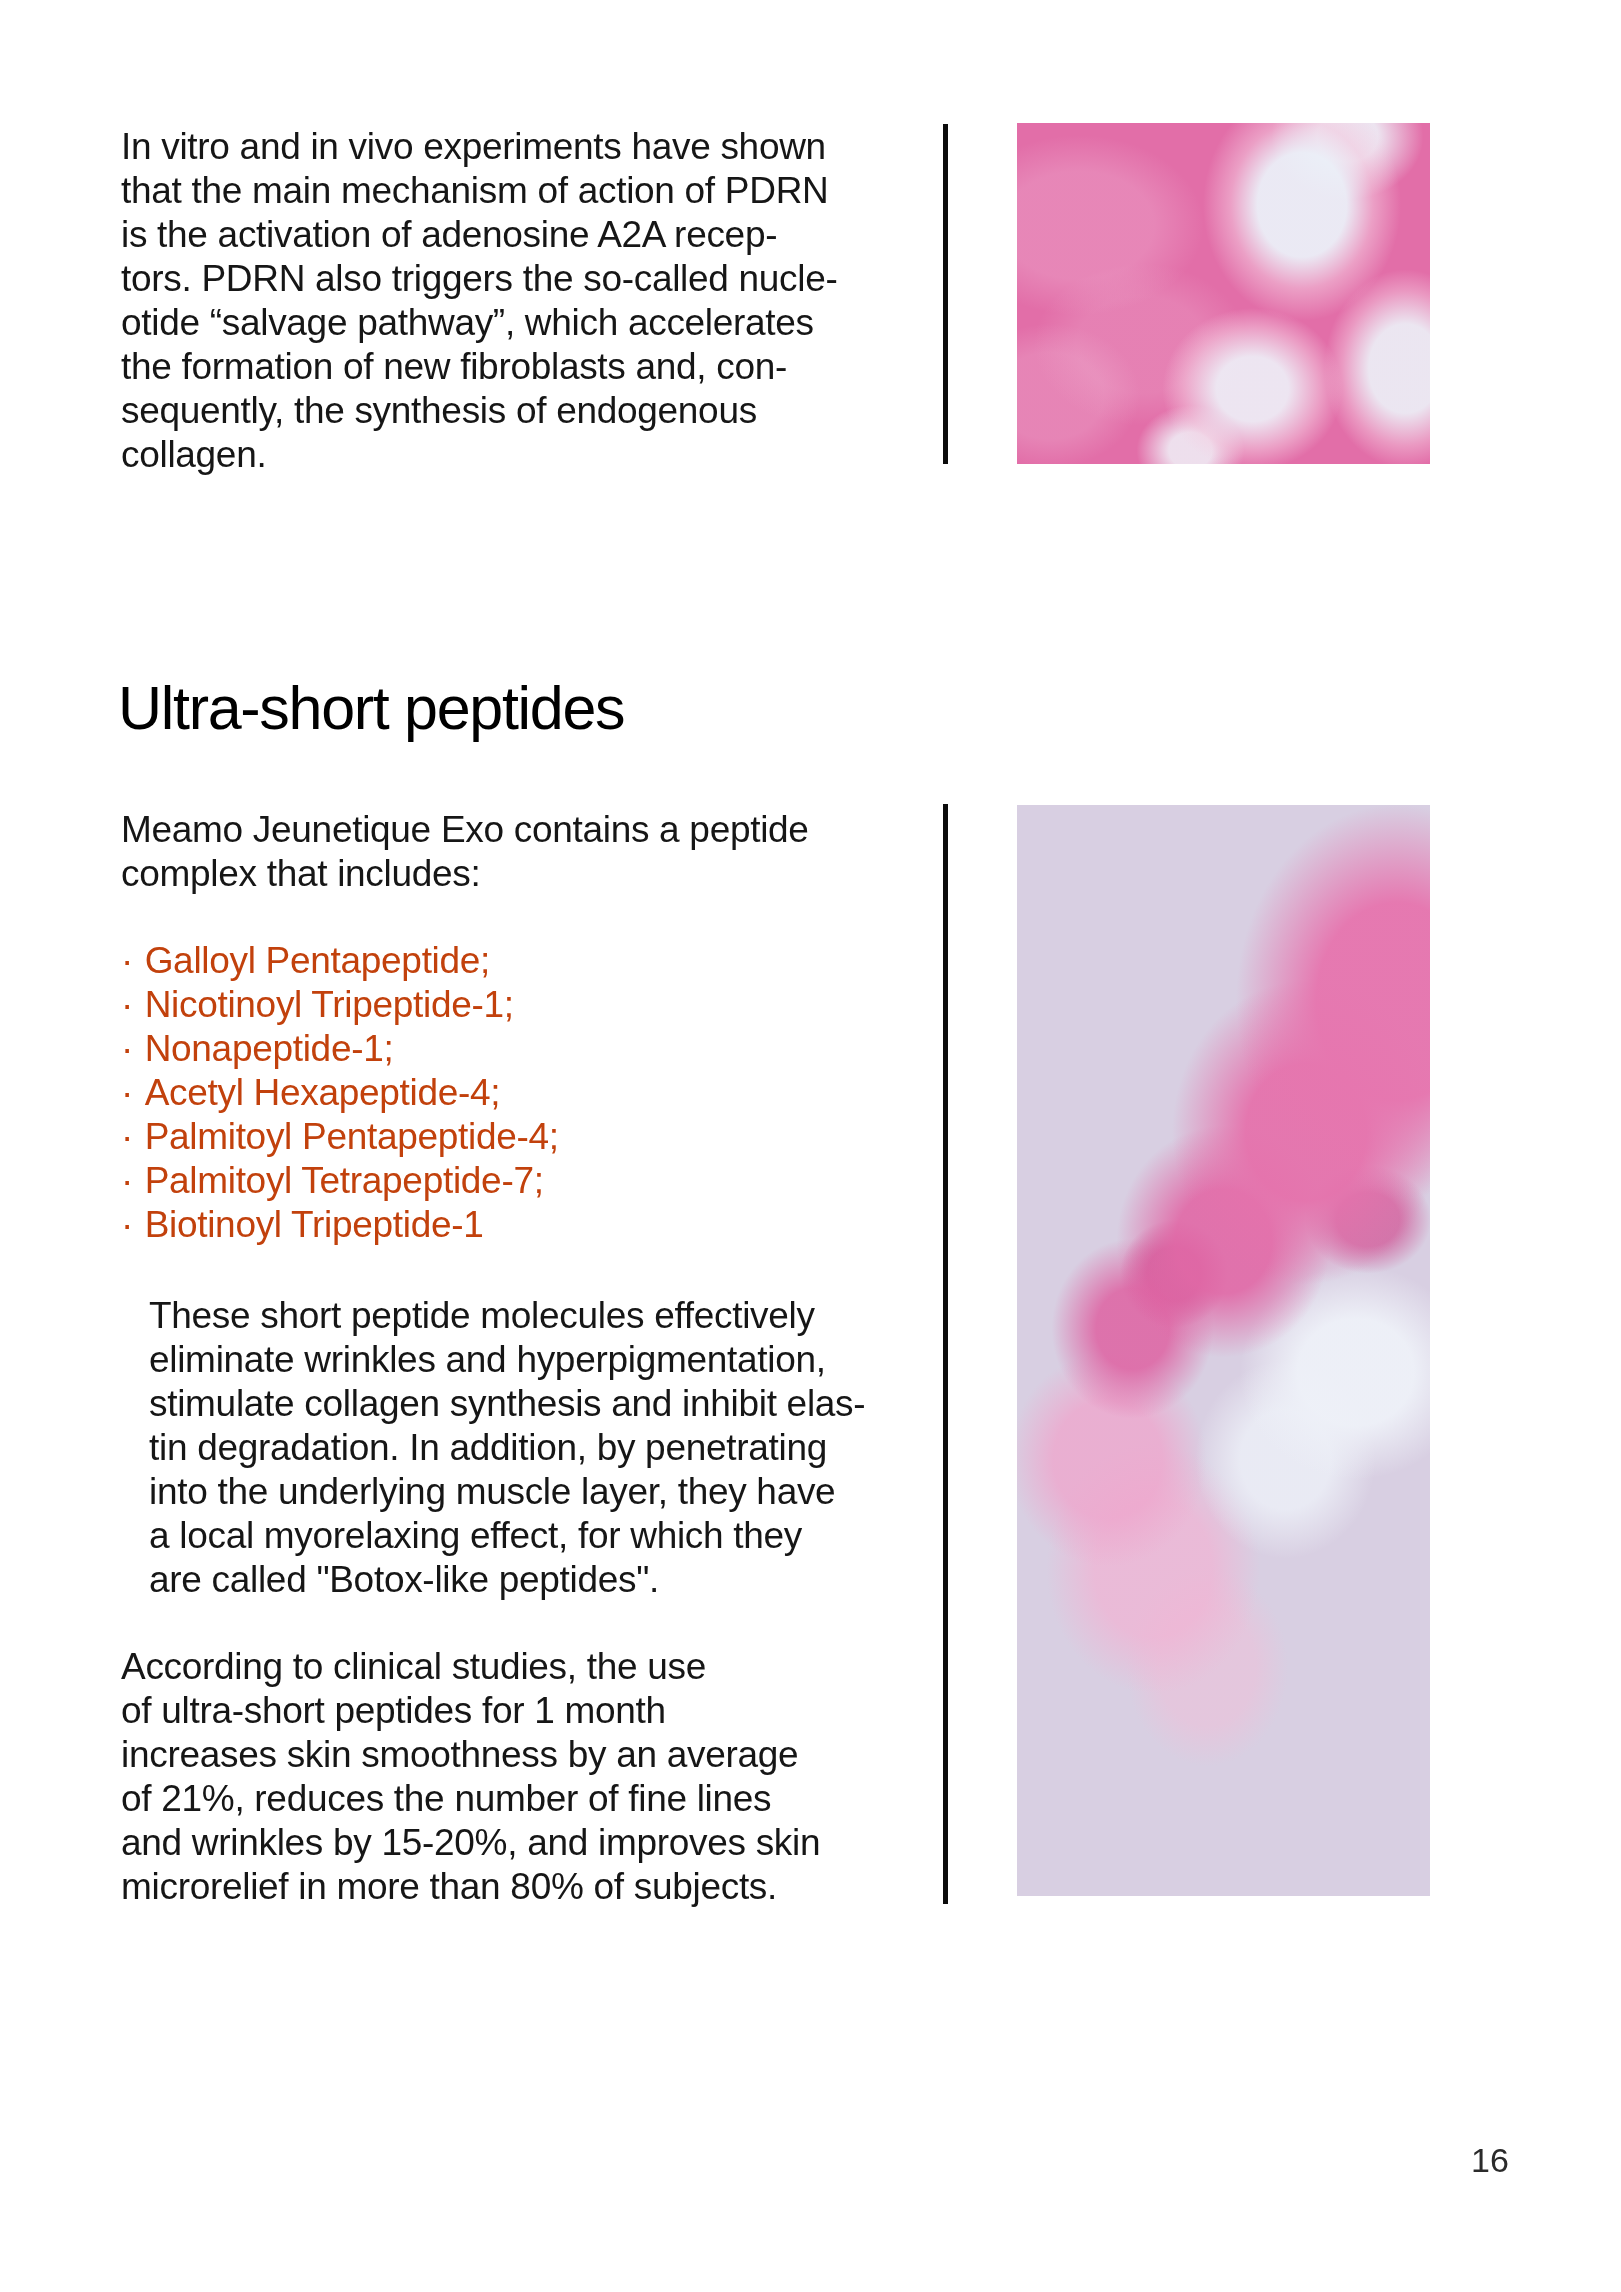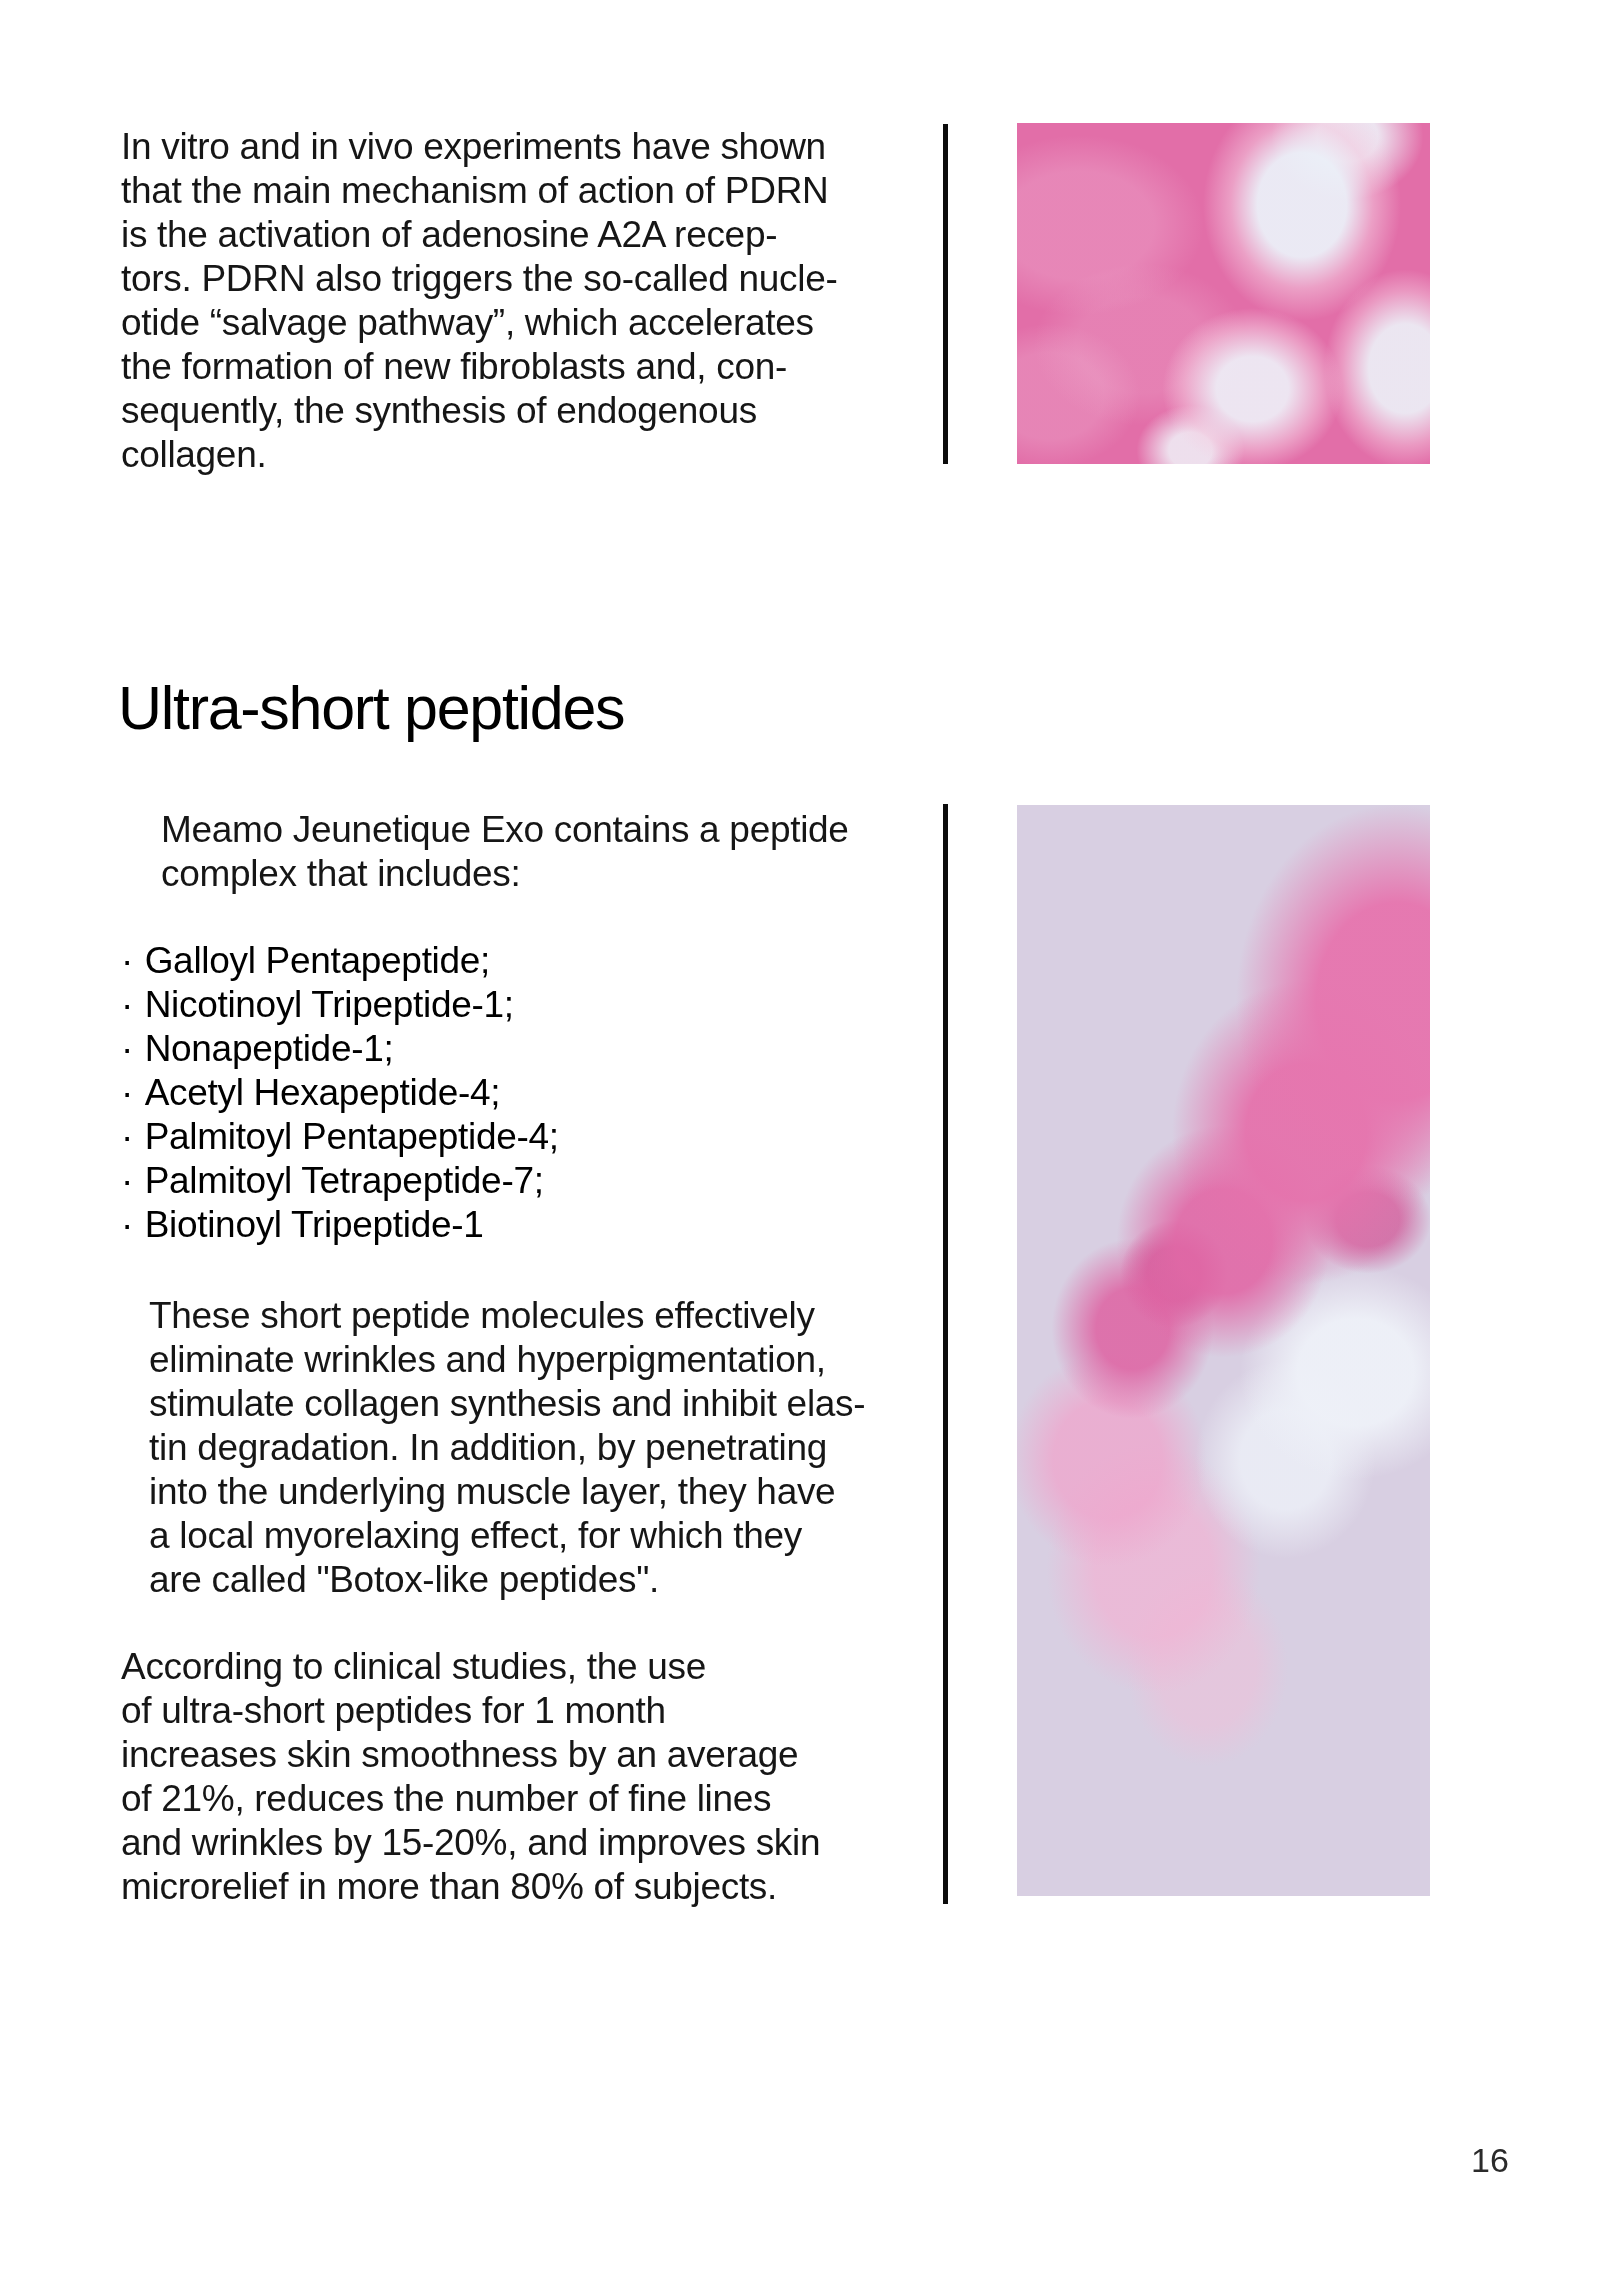--- a/index.html
+++ b/index.html
@@ -19,24 +19,24 @@
     position:absolute;left:121px;margin:0;
     font-size:37px;line-height:44px;letter-spacing:-0.3px;
     white-space:pre-line;color:#161616;width:833px;
   }
   #pdrn-paragraph{top:125px;}
   .section-heading{
     position:absolute;left:118px;top:672px;margin:0;
     font-size:61px;line-height:73px;font-weight:500;
     letter-spacing:-1.3px;color:#000000;white-space:nowrap;
   }
-  #peptide-intro{top:808px;margin-left:40px;}
+  #peptide-intro{top:808px;}
   .peptide-list{
     position:absolute;left:121px;top:939px;
-    font-size:37px;line-height:44px;letter-spacing:-0.3px;color:#000000;
+    font-size:37px;line-height:44px;letter-spacing:-0.3px;color:#c2410c;
   }
   .peptide-list .li{white-space:nowrap;}
   .peptide-list .bullet{display:inline-block;margin-right:11.6px;}
   #peptide-effects-paragraph{top:1294px;margin-left:28px;}
   #clinical-studies-paragraph{top:1645px;}
 
   .divider{
     position:absolute;left:943px;width:5.4px;
     background:#0c0c0c;
   }

